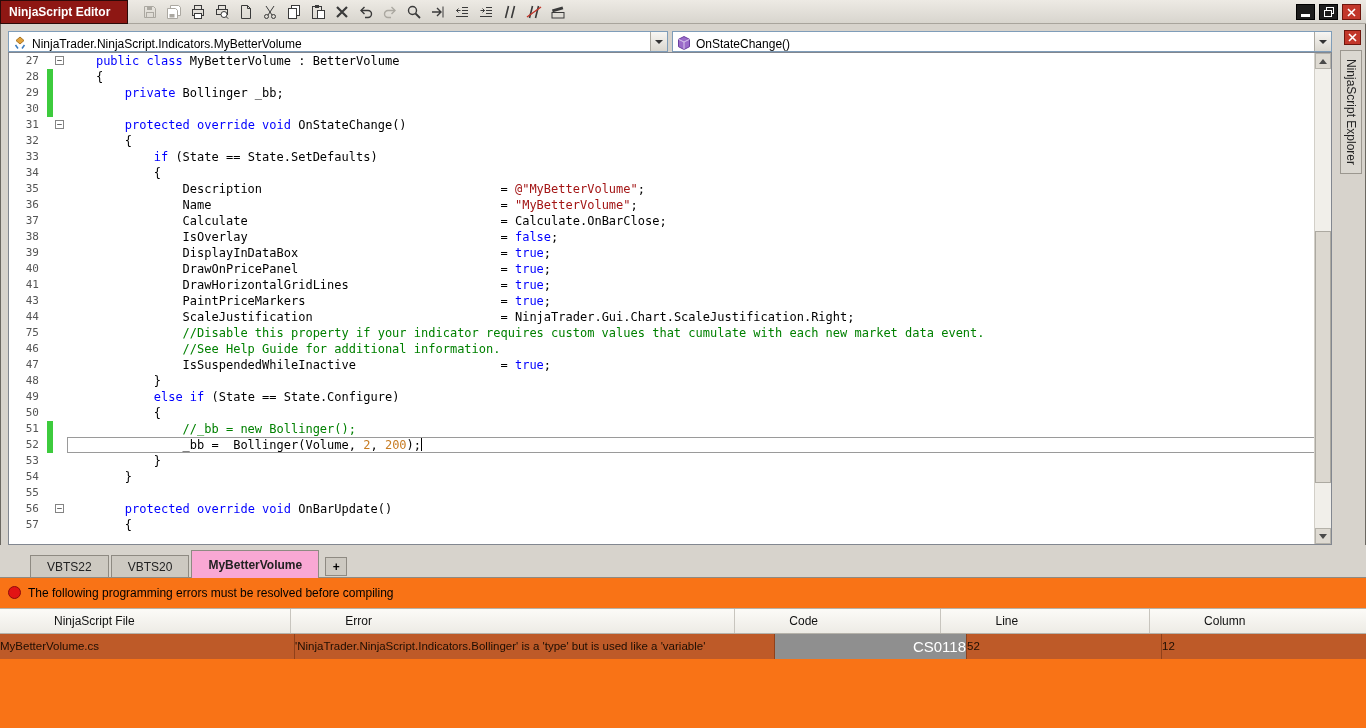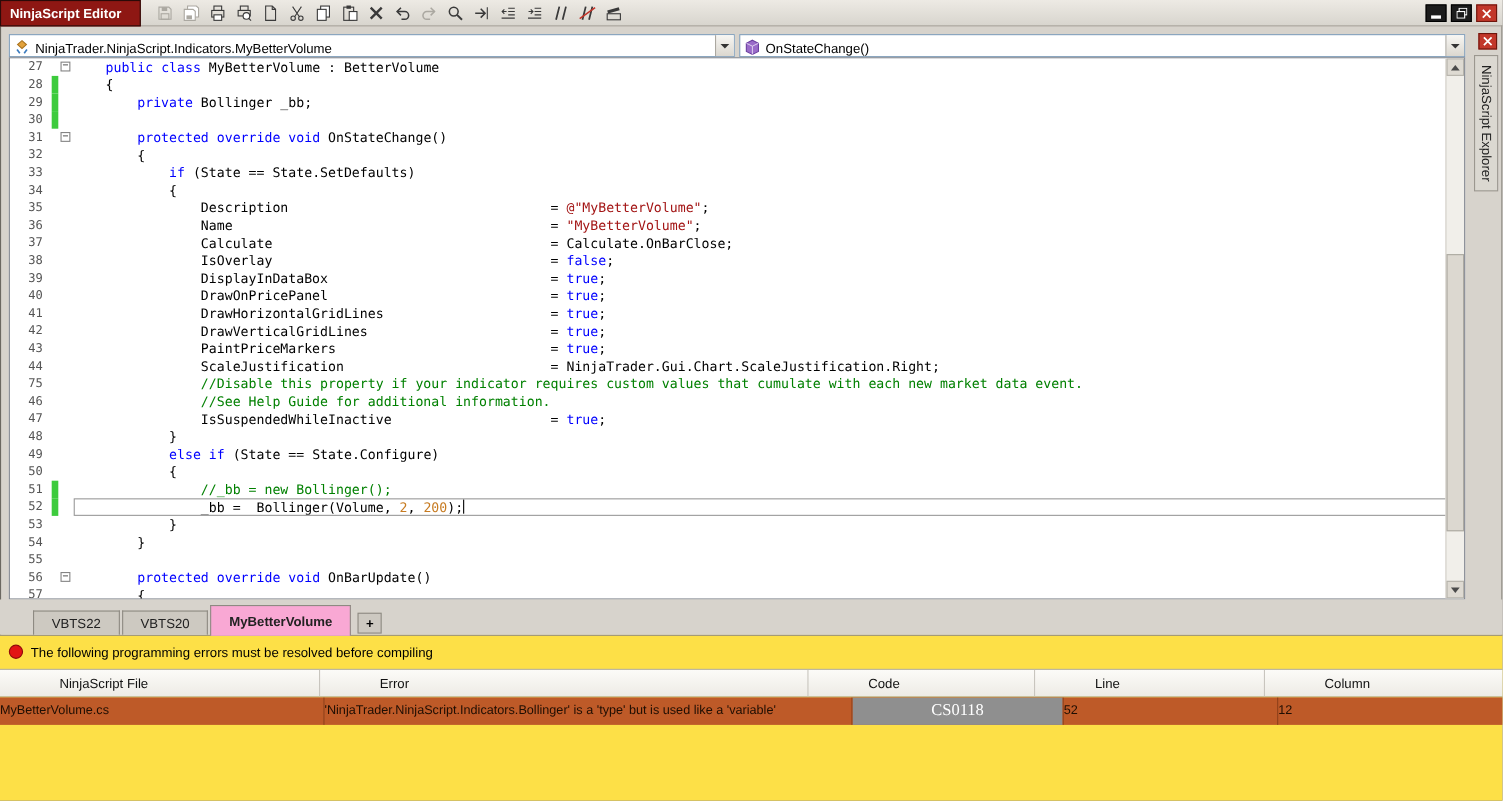--- a/index.html
+++ b/index.html
@@ -82,40 +82,40 @@
   #doc-tabs { position:absolute; left:30px; bottom:0; display:flex; align-items:flex-end; }
   .dtab { height:22px; line-height:22px; padding:0 16px; margin-right:2px;
     background:#CDC9C1; border:1px solid #8E8A82; border-bottom:none; color:#222; }
   .dtab.active { height:28px; line-height:28px; background:#f9a8d4; font-weight:bold;
     position:relative; z-index:4; margin-bottom:-1px; }
   .dtab-add { height:19px; width:22px; margin-left:4px; margin-bottom:1px; text-align:center;
     line-height:18px; background:#CDC9C1; border:1px solid #8E8A82; font-weight:bold; }
 
   
   #bottom { position:absolute; left:0; top:577px; width:100%; height:151px;
-    background:#fde047; border-top:1px solid #8E8A82; }
+    background:#f97316; border-top:1px solid #8E8A82; }
   #err-dot { position:absolute; left:8px; top:8px; width:13px; height:13px; border-radius:50%;
     background:var(--dot,#E21414); border:1px solid #8f0b0b; }
   #err-msg { position:absolute; left:28px; top:8px; color:#000; }
   #err-table { position:absolute; left:0; top:30px; width:100%; }
   .eth { display:flex; height:26px; background:linear-gradient(#FCFBF8,#EDEBE5);
     border-top:1px solid #B5B2AA; border-bottom:1px solid #B5B2AA; }
   .eth .cell { line-height:24px; padding-left:8px; border-right:1px solid #C8C5BE; color:#111;
     white-space:nowrap; overflow:hidden;margin-left:46px; }
   .etr { display:flex; height:25px; background:var(--rowbg,#BE5A28); }
   .etr .cell { line-height:25px; padding-left:0; border-right:1px solid rgba(60,20,0,.35);
     color:#1E0E03; font-size:11.5px; white-space:nowrap; overflow:hidden; }
   .cell.c1 { width:295px; }
   .cell.c2 { width:480px; }
   .cell.c3 { width:192px; }
   .cell.c4 { width:195px; }
   .cell.c5 { width:204px; border-right:none; }
   .etr .cell.c3 { padding-left:0; }
   .code-badge { width:100%; height:100%; background:var(--badge,#8F8F8F); color:#fff;
-    font-size:15px; text-align:center; line-height:25px;font-family:Liberation Serif, serif; }
+    font-size:15px; text-align:right; line-height:25px; }
 </style>
 </head>
 <body>
 
 <div id="app">
 
   <div id="titlebar">
     <div id="title-badge">NinjaScript Editor</div>
     <div id="tb-buttons">
         <div class="tb-btn disabled">
@@ -367,26 +367,20 @@
           <span class="ln">40</span>
           <span class="chg"></span>
           <span class="fold"></span>
           <span class="code"><span>                DrawOnPricePanel                            = </span><span class="tk-k">true</span><span>;</span></span>
         </div>
         <div class="code-line">
           <span class="ln">41</span>
           <span class="chg"></span>
           <span class="fold"></span>
           <span class="code"><span>                DrawHorizontalGridLines                     = </span><span class="tk-k">true</span><span>;</span></span>
-        </div>
-        <div class="code-line">
-          <span class="ln">42</span>
-          <span class="chg"></span>
-          <span class="fold"></span>
-          <span class="code"><span>                DrawVerticalGridLines                       = </span><span class="tk-k">true</span><span>;</span></span>
         </div>
         <div class="code-line">
           <span class="ln">43</span>
           <span class="chg"></span>
           <span class="fold"></span>
           <span class="code"><span>                PaintPriceMarkers                           = </span><span class="tk-k">true</span><span>;</span></span>
         </div>
         <div class="code-line">
           <span class="ln">44</span>
           <span class="chg"></span>

